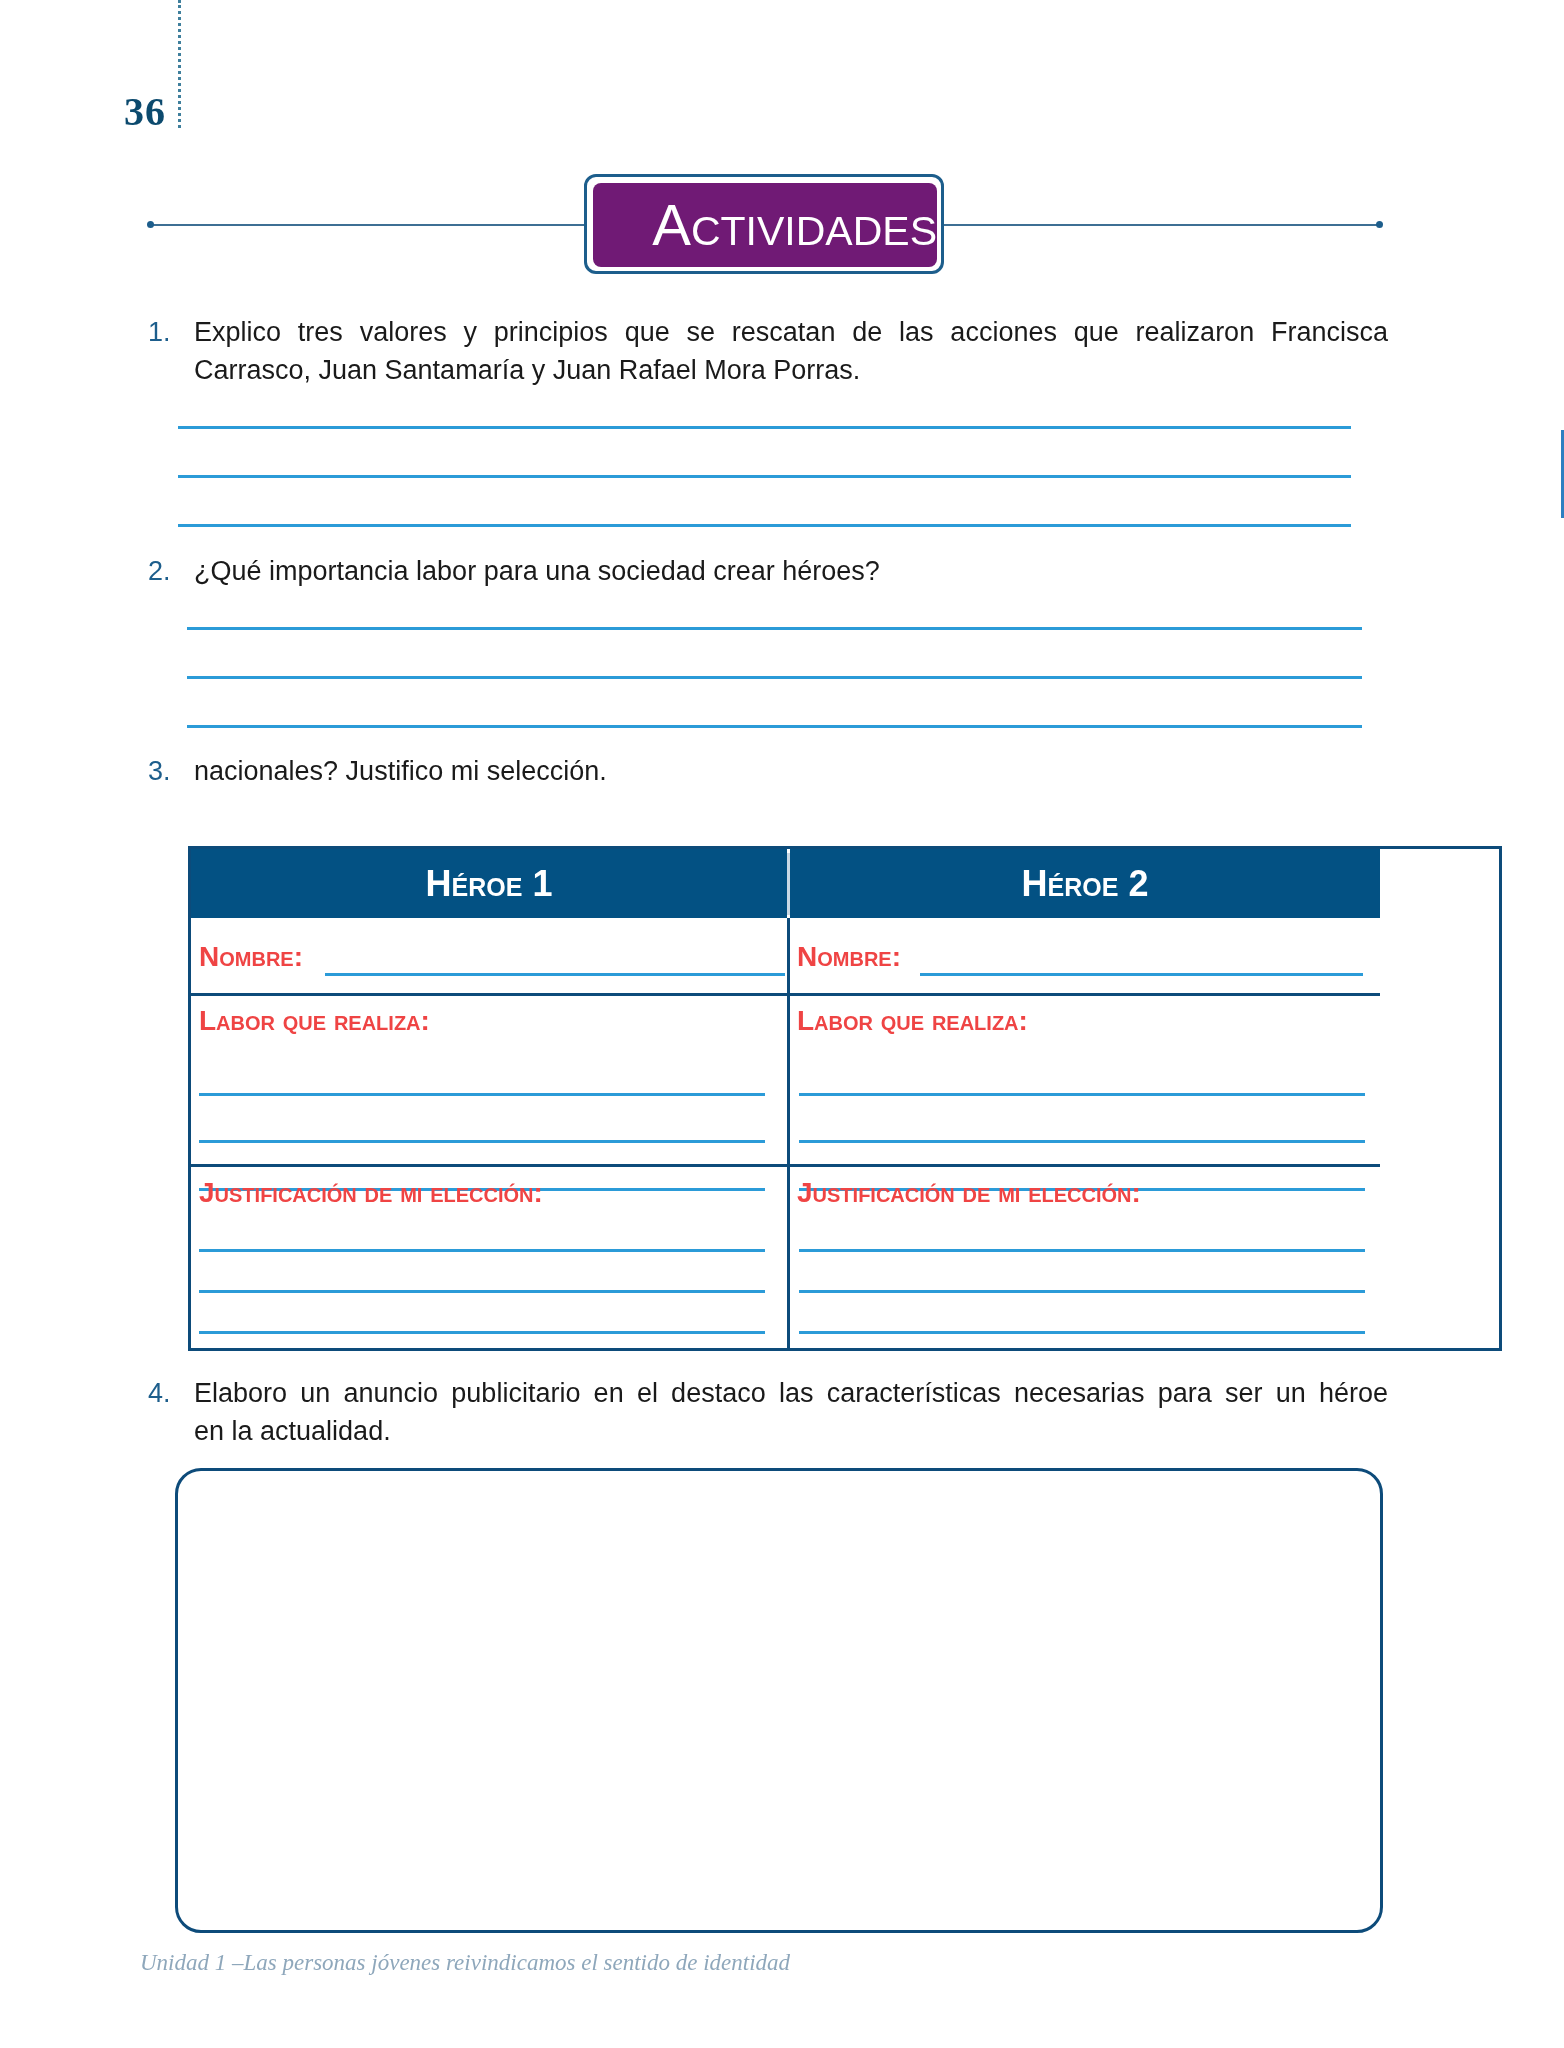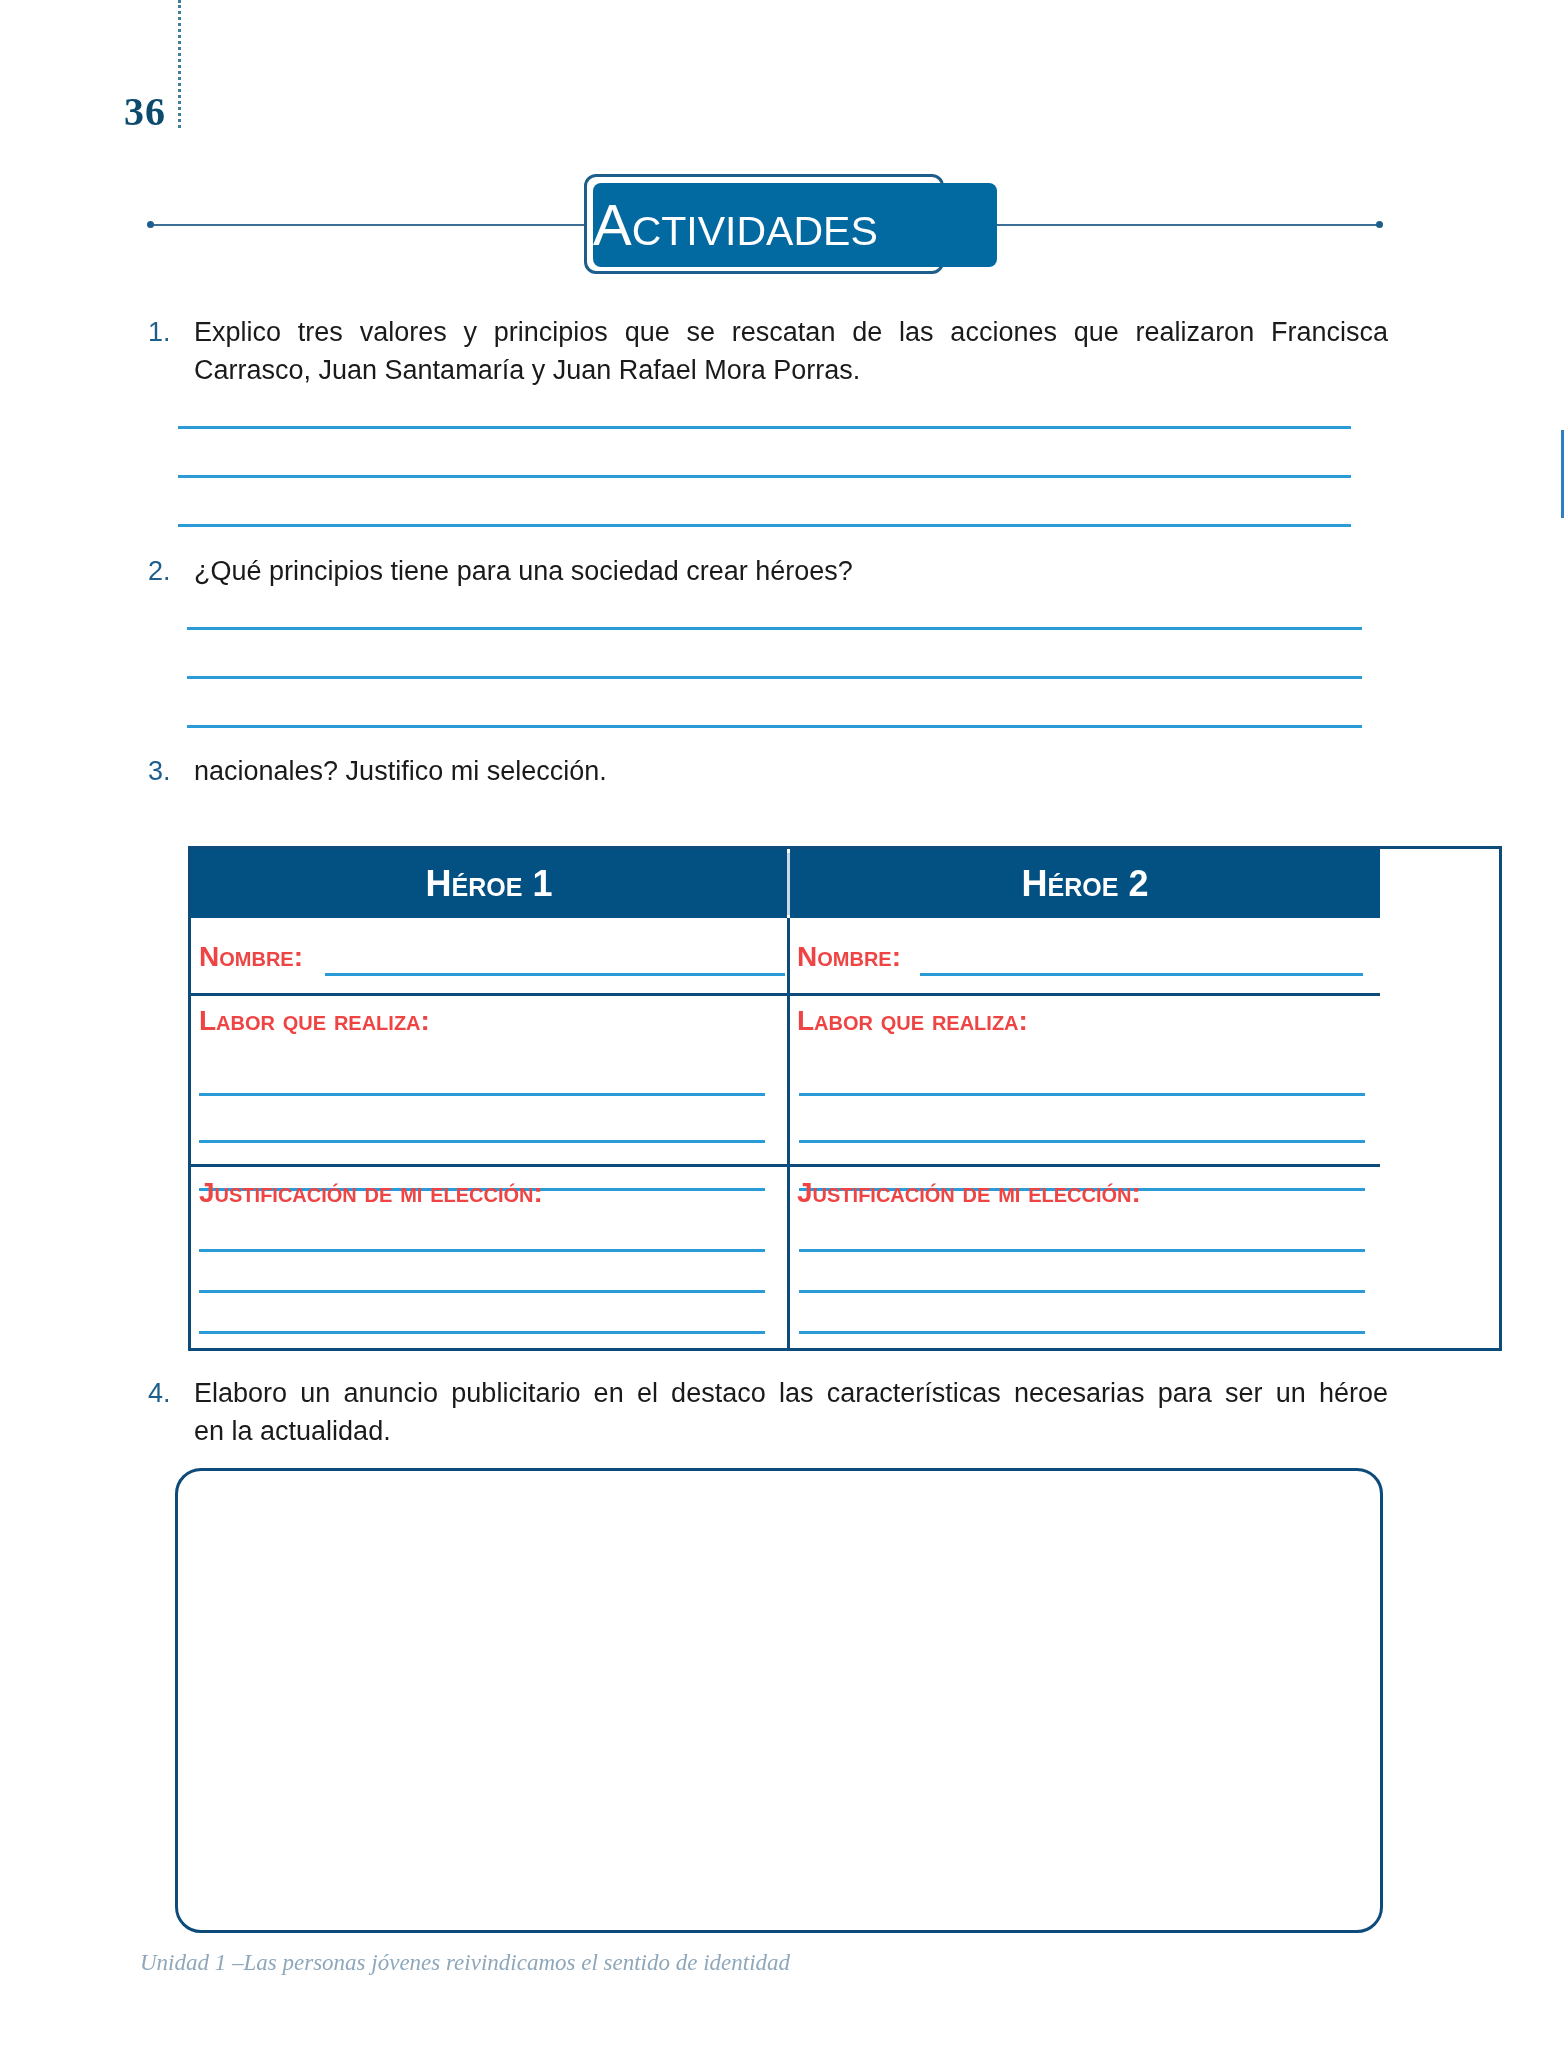--- a/index.html
+++ b/index.html
@@ -16,22 +16,22 @@
   
   .title-rule { top: 224px; height: 2px; background: #3d6f94; }
   .title-rule.left { left: 150px; width: 436px; }
   .title-rule.right { left: 944px; width: 436px; }
   .rule-dot { top: 221px; width: 7px; height: 7px; border-radius: 50%; background: #1d5e8c; }
   .rule-dot.l { left: 147px; }
   .rule-dot.r { left: 1376px; }
 
   .title-outer { left: 584px; top: 174px; width: 360px; height: 100px;
                  border: 3px solid #1d5e8c; border-radius: 12px; box-sizing: border-box; background: #fff; }
-  .title-inner { left: 593px; top: 183px; width: 404px; height: 84px; background: #0369a1;
-                 border-radius: 8px; display: flex; align-items: center; justify-content: flex-start; }
+  .title-inner { left: 593px; top: 183px; width: 344px; height: 84px; background: #701a75;
+                 border-radius: 8px; display: flex; align-items: center; justify-content: flex-end; }
   .title-text { color: #ffffff; font-size: 58px; font-variant: small-caps; letter-spacing: 0px;
                 line-height: 1; font-family: "Liberation Sans", sans-serif; }
 
   
   .q { left: 148px; width: 1240px; font-size: 27px; line-height: 38px; text-align: justify; }
   .q .num { color: #1d5e8c; display: inline-block; width: 32px; }
   .q .body { display: block; margin-left: 46px; margin-top: -38px; text-indent: 0; }
   .q .line1 { display: block; }
 
   .write-line { height: 3px; background: #2b9bd8; }
@@ -83,21 +83,21 @@
     <span class="line1">Carrasco, Juan Santamaría y Juan Rafael Mora Porras.</span>
   </span>
 </div>
 <div class="abs write-line" style="left:178px; top:426px; width:1173px;"></div>
 <div class="abs write-line" style="left:178px; top:475px; width:1173px;"></div>
 <div class="abs write-line" style="left:178px; top:524px; width:1173px;"></div>
 
 <div class="abs q" style="top:552px;">
   <span class="num">2.</span>
   <span class="body">
-    <span class="line1">¿Qué principios tiene para una sociedad crear héroes?</span>
+    <span class="line1">¿Qué importancia labor para una sociedad crear héroes?</span>
   </span>
 </div>
 <div class="abs write-line" style="left:187px; top:627px; width:1175px;"></div>
 <div class="abs write-line" style="left:187px; top:676px; width:1175px;"></div>
 <div class="abs write-line" style="left:187px; top:725px; width:1175px;"></div>
 
 <div class="abs q" style="top:752px;">
   <span class="num">3.</span>
   <span class="body">
     <span class="line1">nacionales? Justifico mi selección.</span>

